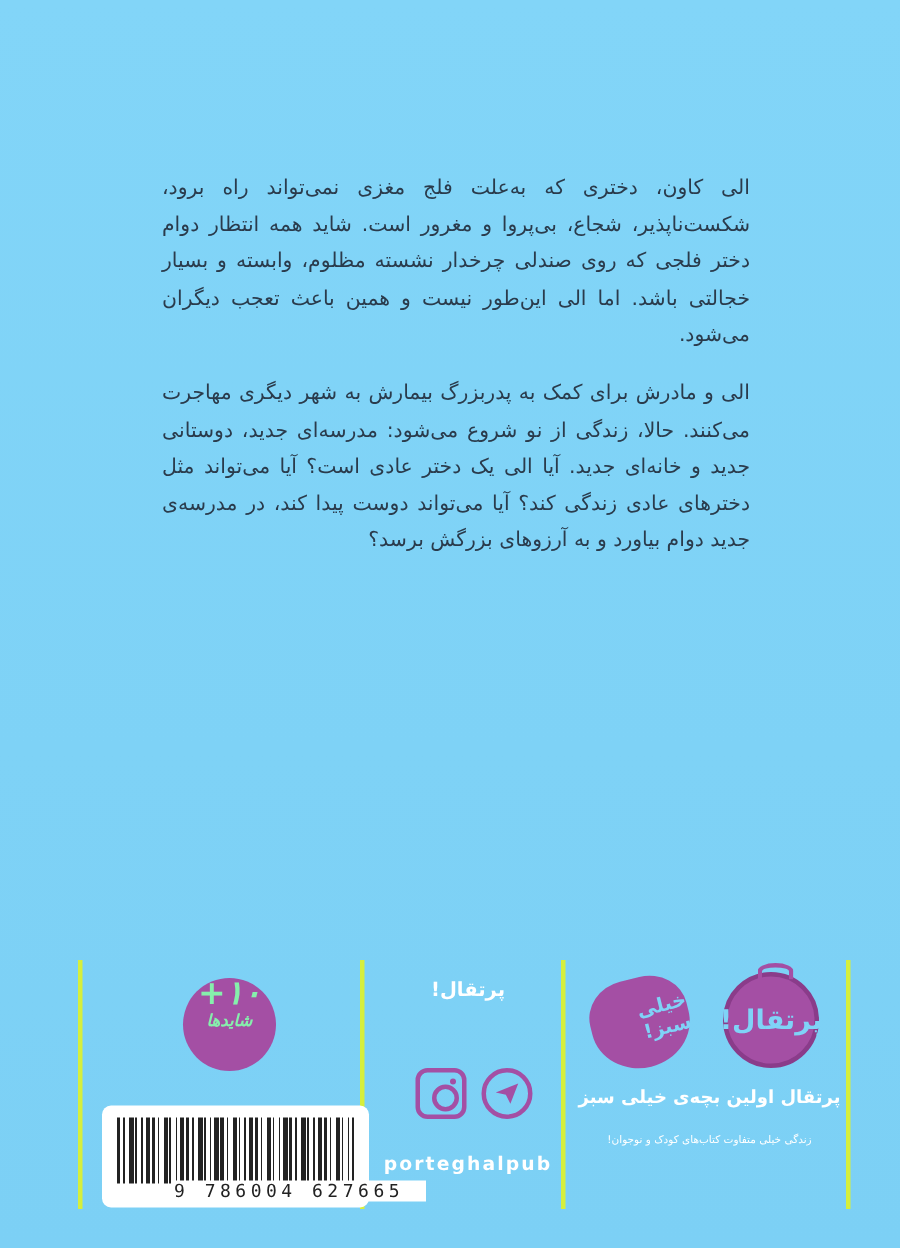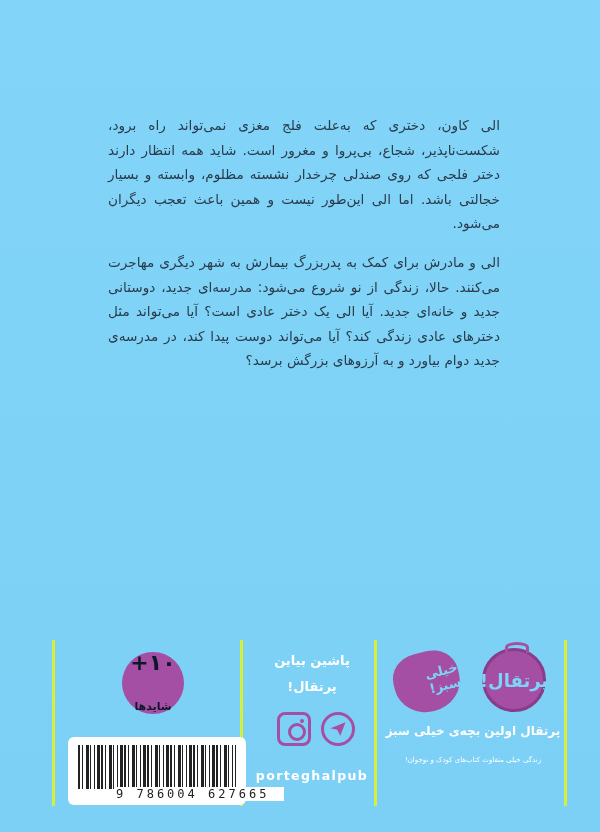--- a/index.html
+++ b/index.html
@@ -27,22 +27,22 @@
       position: absolute; left: 52px; top: 640px; width: 514px; height: 166px;
     }
     .vline {
       position: absolute; top: 0; width: 3px; height: 166px;
       background: #d6ef3c;
     }
     
     .isbn-panel { position: absolute; left: 8px; top: 0; width: 182px; height: 166px; }
     .age-badge {
       position: absolute; left: 62px; top: 12px; width: 62px; height: 62px;
-      border-radius: 50%; background: #a44fa4; color: #0f172a;
-      display: flex; flex-direction: column; align-items: center; justify-content: space-between;
+      border-radius: 50%; background: #a44fa4; color: #86efac;
+      display: flex; flex-direction: column; align-items: center; justify-content: flex-start; font-style: italic;
     }
     .age-num { font-size: 22px; font-weight: bold; line-height: 22px; direction: ltr; }
     .age-lbl { font-size: 11px; font-weight: bold; line-height: 14px; direction: rtl; }
     .isbn-text {
       position: absolute; left: 8px; top: 78px; width: 180px;
       font-size: 12.5px; color: #2a3b4c; letter-spacing: 0.2px;
     }
     .barcode-box {
       position: absolute; left: 8px; top: 97px; width: 178px; height: 68px;
       background: #fff; border-radius: 6px;
@@ -117,21 +117,21 @@
       position: absolute; left: 0; top: 116px; width: 182px; text-align: center;
       direction: rtl; color: #fff; font-size: 7px;
     }
   </style>
 </head>
 <body>
 
 <div class="cover">
 
   <div class="blurb">
-    <p>الی کاون، دختری که به‌علت فلج مغزی نمی‌تواند راه برود، شکست‌ناپذیر، شجاع، بی‌پروا و مغرور است. شاید همه انتظار دارند دختر فلجی که روی صندلی چرخدار نشسته مظلوم، وابسته و بسیار خجالتی باشد. اما الی این‌طور نیست و همین باعث تعجب دیگران می‌شود.</p>
+    <p>الی کاون، دختری که به‌علت فلج مغزی نمی‌تواند راه برود، شکست‌ناپذیر، شجاع، بی‌پروا و مغرور است. شاید همه انتظار دوام دختر فلجی که روی صندلی چرخدار نشسته مظلوم، وابسته و بسیار خجالتی باشد. اما الی این‌طور نیست و همین باعث تعجب دیگران می‌شود.</p>
     <p>الی و مادرش برای کمک به پدربزرگ بیمارش به شهر دیگری مهاجرت می‌کنند. حالا، زندگی از نو شروع می‌شود: مدرسه‌ای جدید، دوستانی جدید و خانه‌ای جدید. آیا الی یک دختر عادی است؟ آیا می‌تواند مثل دخترهای عادی زندگی کند؟ آیا می‌تواند دوست پیدا کند، در مدرسه‌ی جدید دوام بیاورد و به آرزوهای بزرگش برسد؟</p>
   </div>
 
   <div class="panel-row">
     <div class="vline" style="left:0"></div>
     <div class="vline" style="left:188px"></div>
     <div class="vline" style="left:322px"></div>
     <div class="vline" style="left:512px"></div>
 
     <div class="isbn-panel">
@@ -140,21 +140,20 @@
         <span class="age-lbl">شاید‌ها</span>
       </div>
       <div class="barcode-box">
         <div class="barcode-bars"></div>
         <div class="barcode-digits">9 786004 627665</div>
       </div>
     </div>
 
     <div class="social-panel">
       <div class="follow-text">
-        <div>پاشین بیاین</div>
         <div>پرتقال!</div>
       </div>
       <div class="icons">
         <div class="ig-icon"></div>
         <div class="tg-icon">
           <svg width="18" height="18" viewBox="0 0 24 24">
               <path d="M2 11 L22 3 L15 21 L11 13 Z" fill="#a44fa4"></path>
             </svg>
         </div>
       </div>

